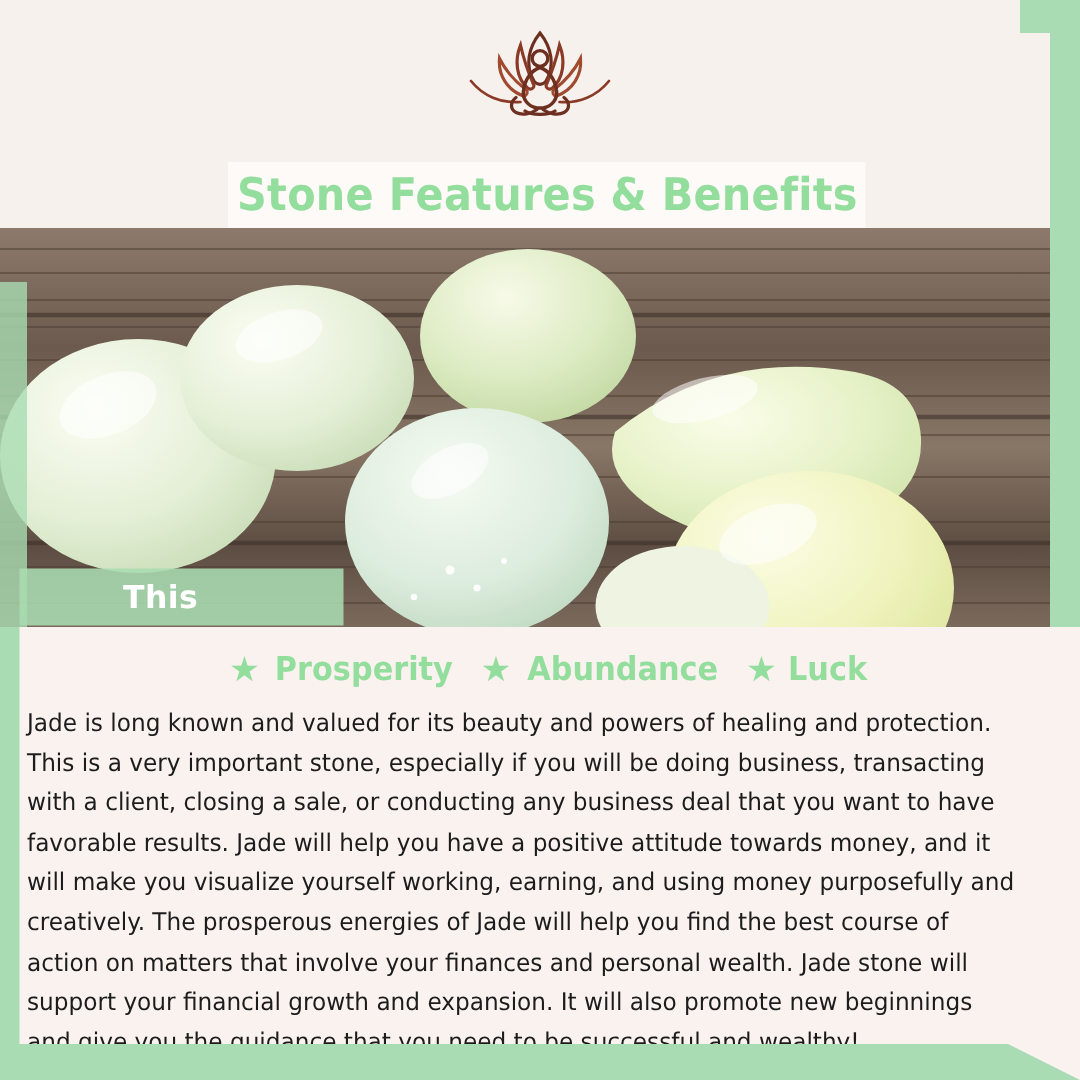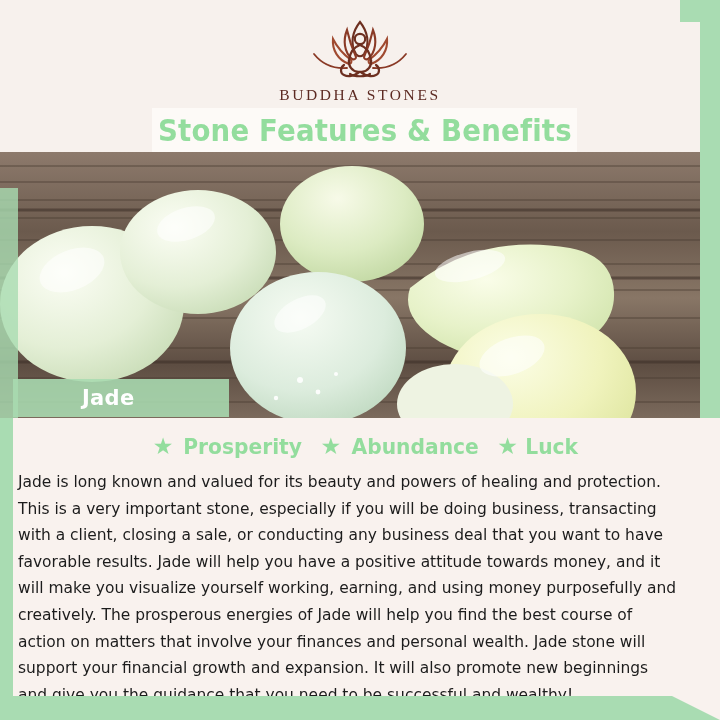--- a/index.html
+++ b/index.html
@@ -148,21 +148,20 @@
       <path d="M87 27 C88 38 82 48 71 52 C69 52 68 50 69 48 C77 42 83 35 87 27 Z" stroke="#a04a30"></path>
       <path d="M14 42 C22 52 34 57 47 56" stroke="#8a3a26" stroke-width="1.8"></path>
       <path d="M106 42 C98 52 86 57 73 56" stroke="#8a3a26" stroke-width="1.8"></path>
       <circle cx="60" cy="27" r="5.2" stroke="#6d2f20" stroke-width="2.2"></circle>
       <path d="M60 33 C54 35 50 41 49 48 C48 54 52 59 58 60 L62 60 C68 59 72 54 71 48 C70 41 66 35 60 33 Z" stroke="#6d2f20" stroke-width="2.3"></path>
       <path d="M44 53 C40 56 40 61 44 63 C48 65 54 64 58 61" stroke="#6d2f20" stroke-width="2.2"></path>
       <path d="M76 53 C80 56 80 61 76 63 C72 65 66 64 62 61" stroke="#6d2f20" stroke-width="2.2"></path>
       <path d="M50 62 C54 65 66 65 70 62" stroke="#6d2f20" stroke-width="2.2"></path>
     </g>
   </svg>
-  <div class="logo-text">BUDDHA STONES</div>
 </div>
 
 <div class="title-banner">
   <div class="title">Stone Features &amp; Benefits</div>
 </div>
 
 <div class="photo">
   <svg viewBox="0 0 700 266" preserveAspectRatio="none">
     <defs>
       <linearGradient id="wood" x1="0" y1="0" x2="0" y2="1">
@@ -237,21 +236,21 @@
         <circle cx="318" cy="240" r="2.4"></circle>
       <circle cx="276" cy="246" r="2.2"></circle>
         <circle cx="336" cy="222" r="2"></circle>
     </g>
   </svg>
 </div>
 <div class="photo-left-strip"></div>
 <div class="photo-right-strip"></div>
 
 <div class="jade-band">
-  <span class="jade-text">Jade</span>
+  <span class="jade-text">This</span>
 </div>
 
 <div class="left-strip-lower"></div>
 
 <div class="content-card">
   <div class="benefits">
     <div class="benefit">
       <span class="star">★</span>
       <span class="blabel">Prosperity</span>
     </div>

